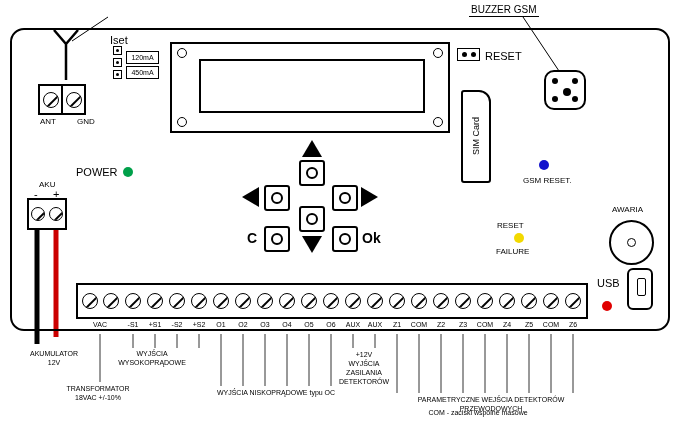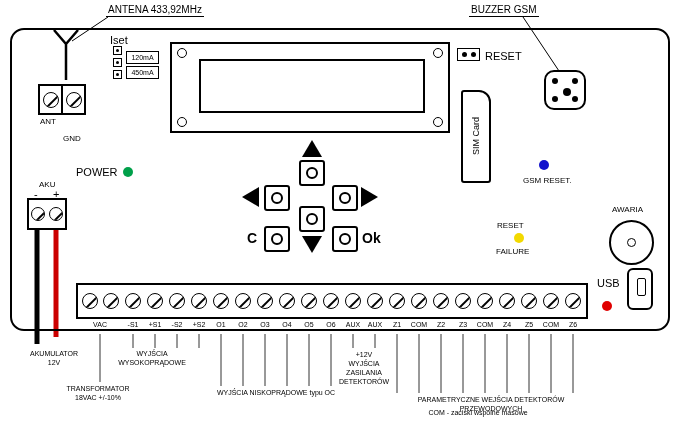--- a/index.html
+++ b/index.html
@@ -87,35 +87,34 @@
       <line x1="441" y1="334" x2="441" y2="393"></line>
       <line x1="463" y1="334" x2="463" y2="393"></line>
       <line x1="485" y1="334" x2="485" y2="393"></line>
       <line x1="507" y1="334" x2="507" y2="393"></line>
       <line x1="529" y1="334" x2="529" y2="393"></line>
       <line x1="551" y1="334" x2="551" y2="393"></line>
       <line x1="573" y1="334" x2="573" y2="393"></line>
     </g>
   </svg>
 
-  <div class="toplabel" style="left:106px; top:4px;">ANTENA 433,92MHz</div>
   <div class="toplabel" style="left:469px; top:4px;">BUZZER GSM</div>
 
   <div class="board"></div>
 
   <div class="antgnd">
     <div class="cellbox">
         <span class="screw"></span>
       </div>
     <div class="cellbox">
         <span class="screw"></span>
       </div>
   </div>
   <div class="lbl8" style="left:40px; top:117px;">ANT</div>
-  <div class="lbl8" style="left:63px; top:117px;margin-top:17px;">GND</div>
+  <div class="lbl8" style="left:77px; top:117px;">GND</div>
 
   <div class="lbl9" style="left:110px; top:34px;">Iset</div>
   <div class="abs" style="left:113px; top:46px;">
     <div class="pin"></div>
     <div class="pin"></div>
     <div class="pin"></div>
   </div>
   <div class="optbox" style="left:126px; top:51px;">120mA</div>
   <div class="optbox" style="left:126px; top:66px;">450mA</div>
 

